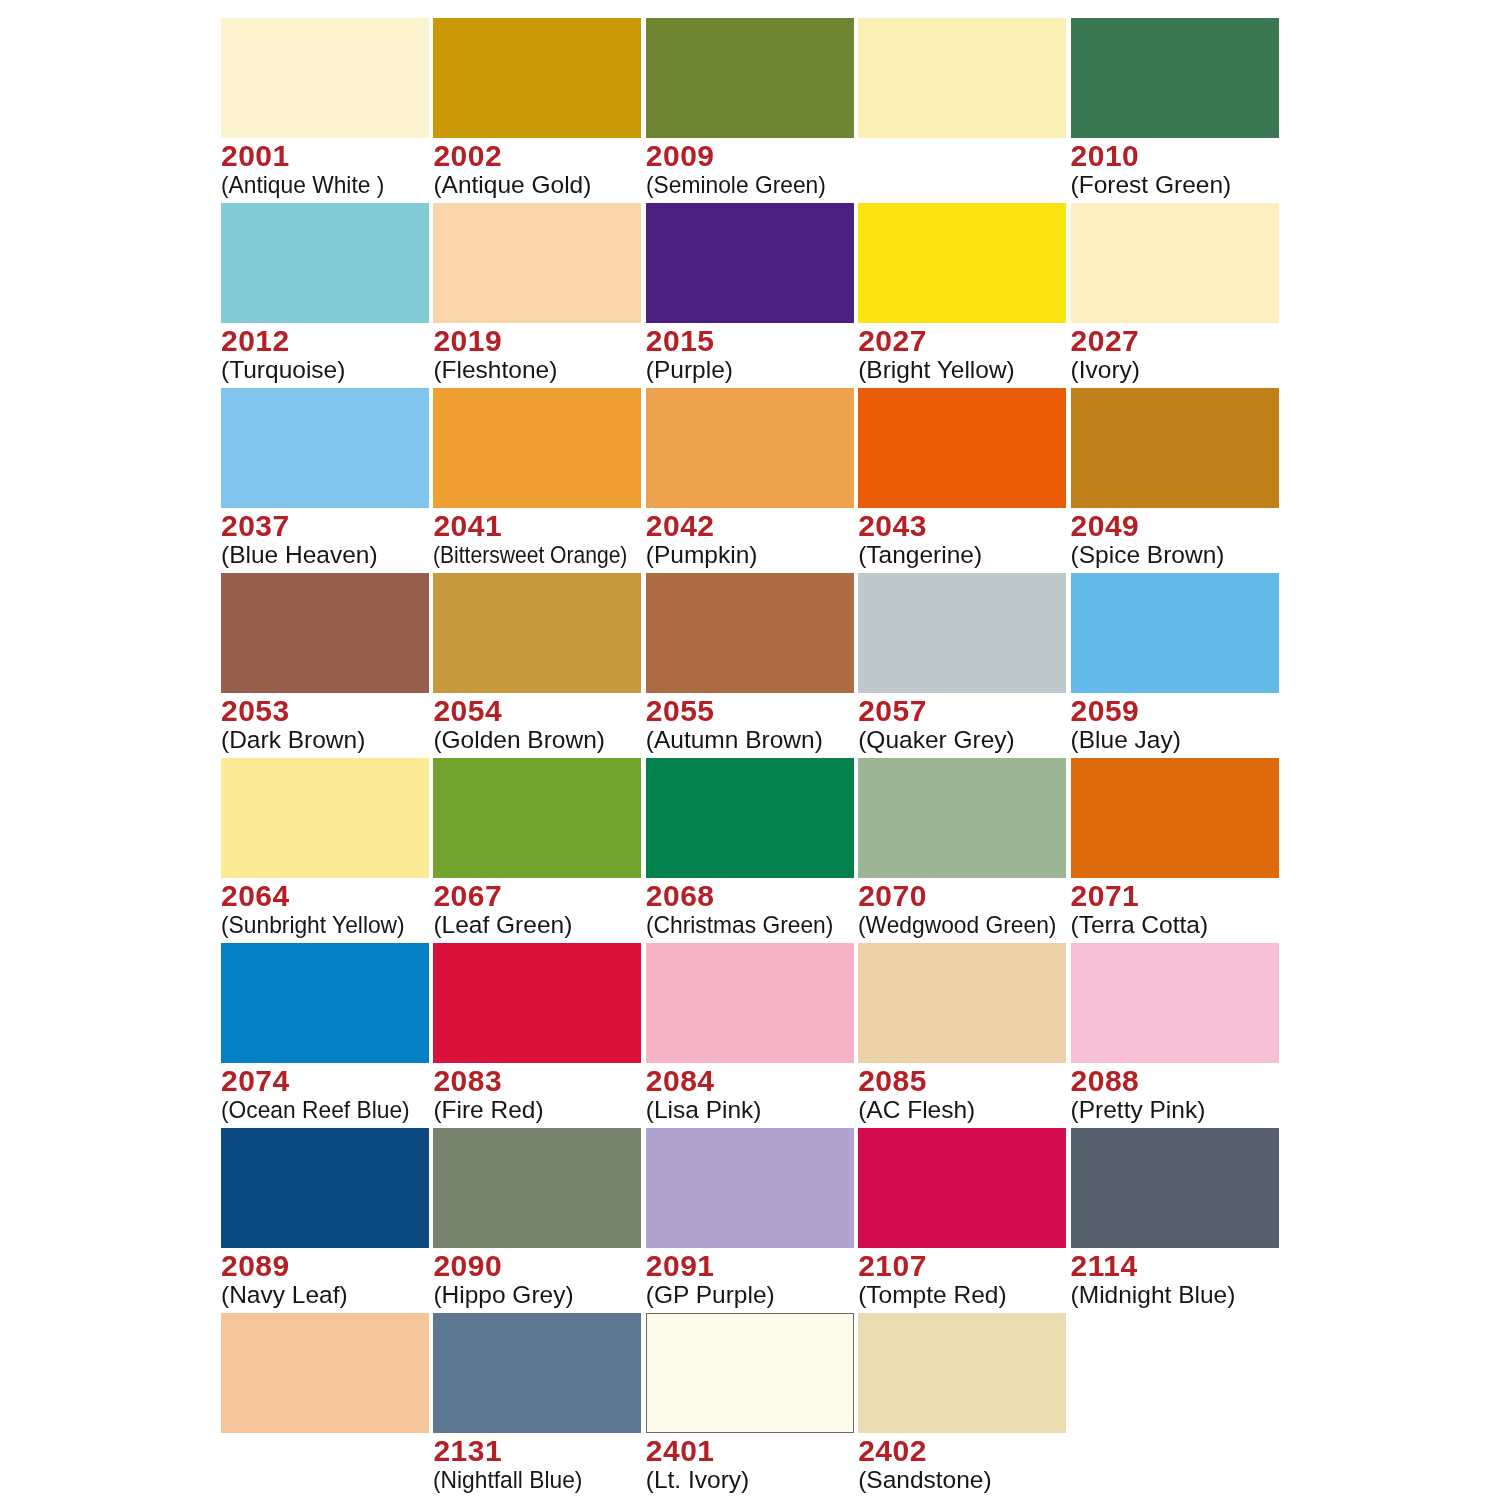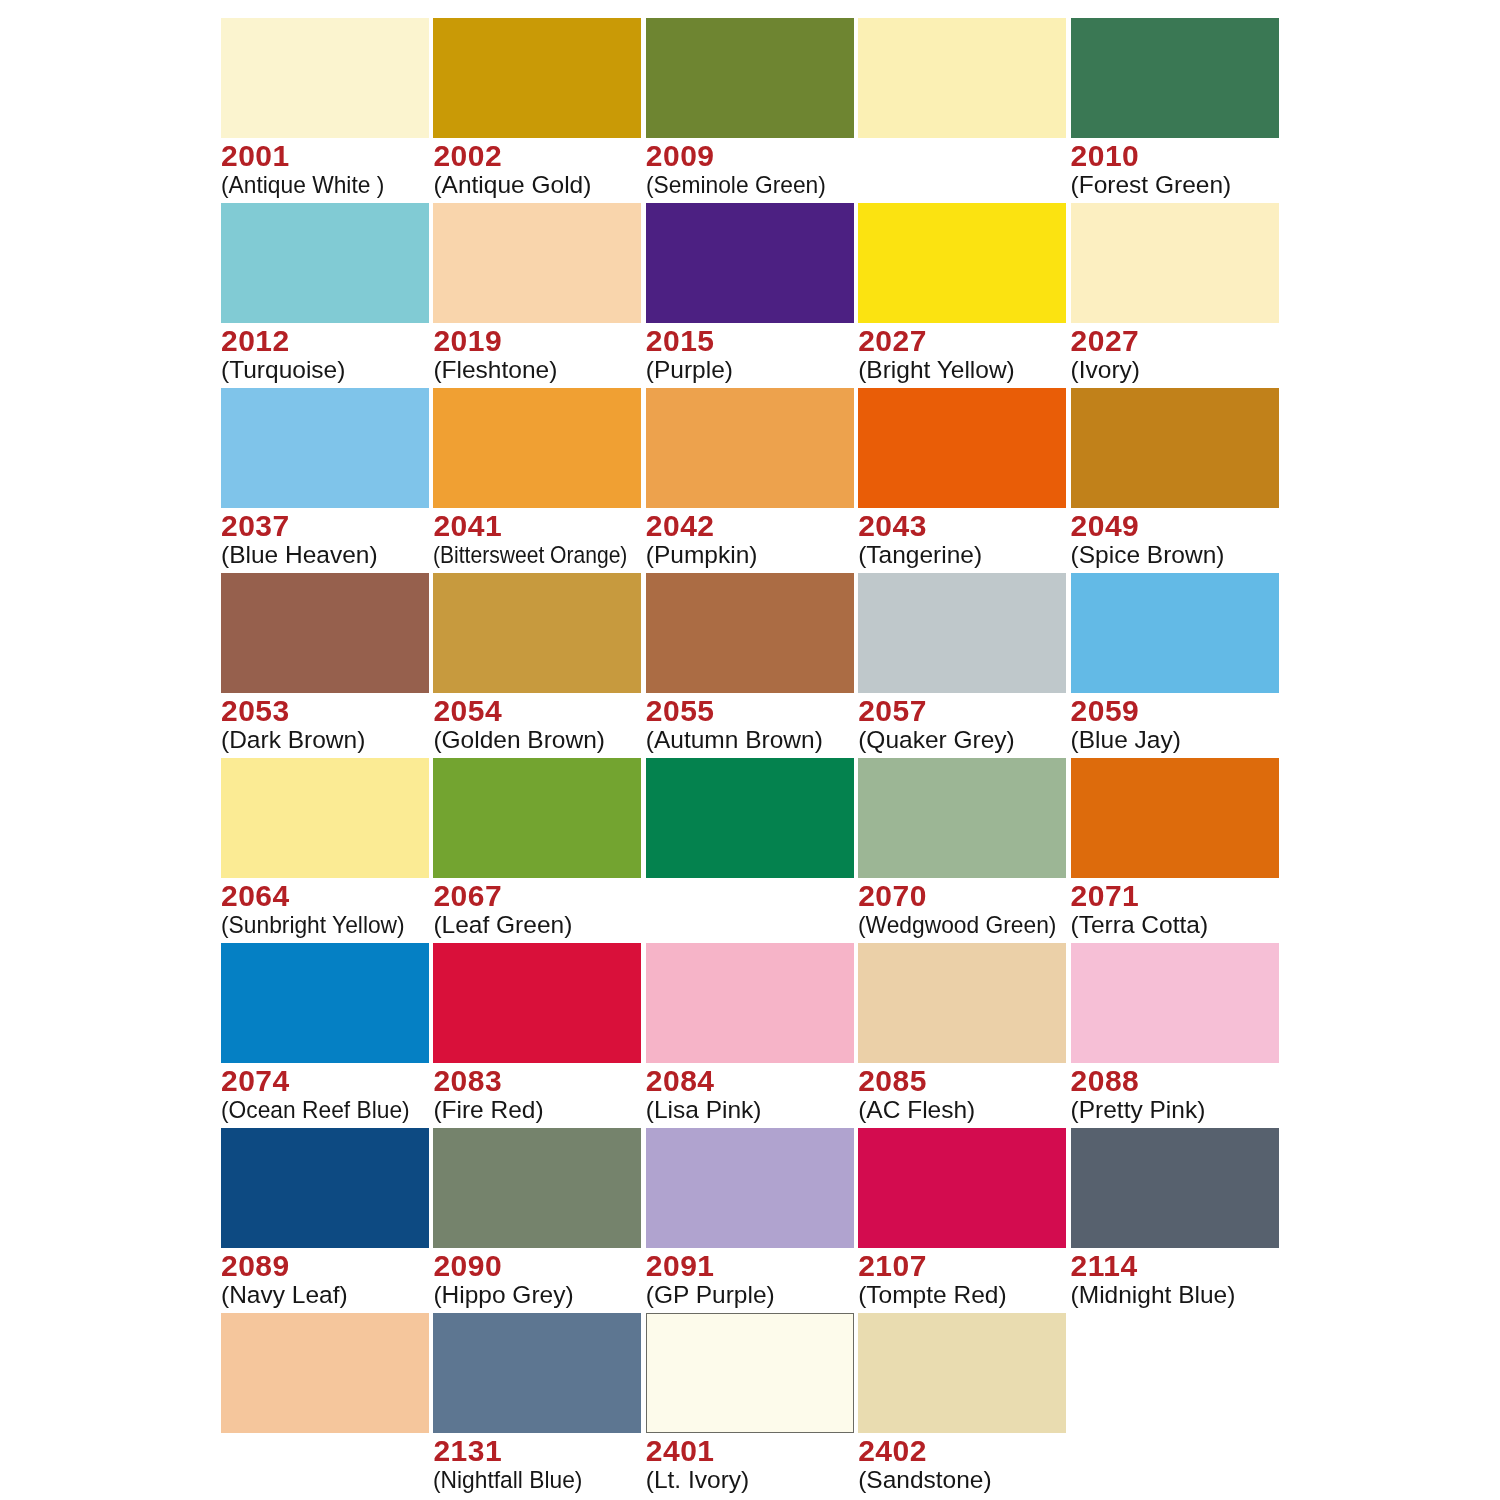--- a/index.html
+++ b/index.html
@@ -233,20 +233,24 @@
       </div>
       <div class="swatch-cell">
         <div class="swatch-chip" style="background: rgb(115, 164, 48);"></div>
         <div class="swatch-label">
           <span class="swatch-code">2067</span>
           <span class="swatch-name">(Leaf Green)</span>
         </div>
       </div>
       <div class="swatch-cell">
         <div class="swatch-chip" style="background: rgb(4, 130, 78);"></div>
+        <div class="swatch-label">
+          <span class="swatch-code">2068</span>
+          <span class="swatch-name compressed">(Christmas Green)</span>
+        </div>
       </div>
       <div class="swatch-cell">
         <div class="swatch-chip" style="background: rgb(156, 182, 149);"></div>
         <div class="swatch-label">
           <span class="swatch-code">2070</span>
           <span class="swatch-name compressed">(Wedgwood Green)</span>
         </div>
       </div>
       <div class="swatch-cell">
         <div class="swatch-chip" style="background: rgb(221, 107, 12);"></div>

